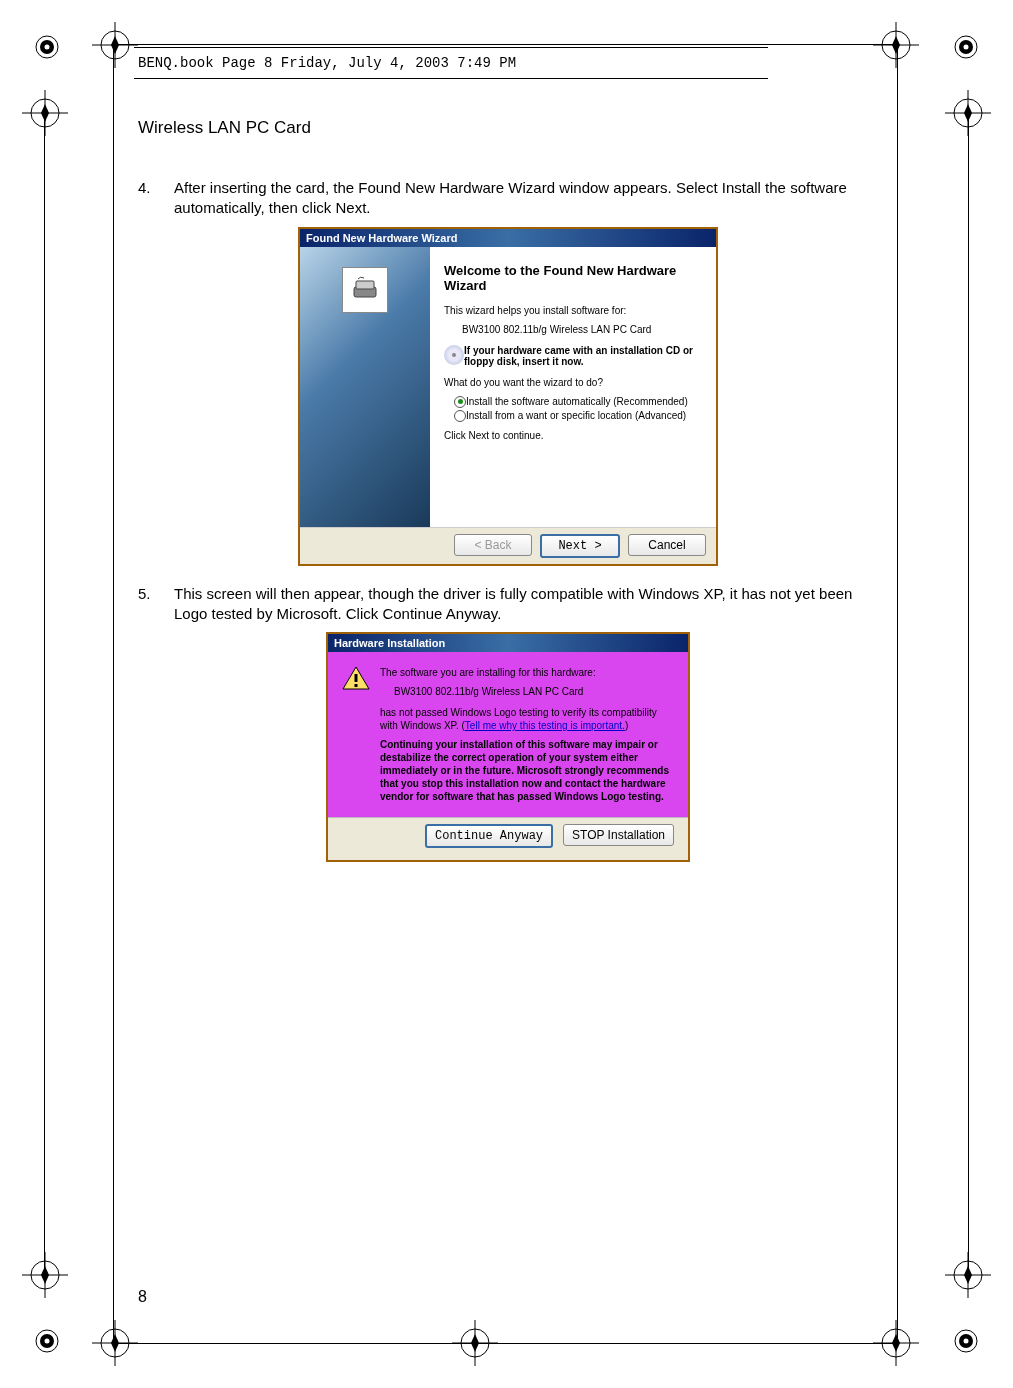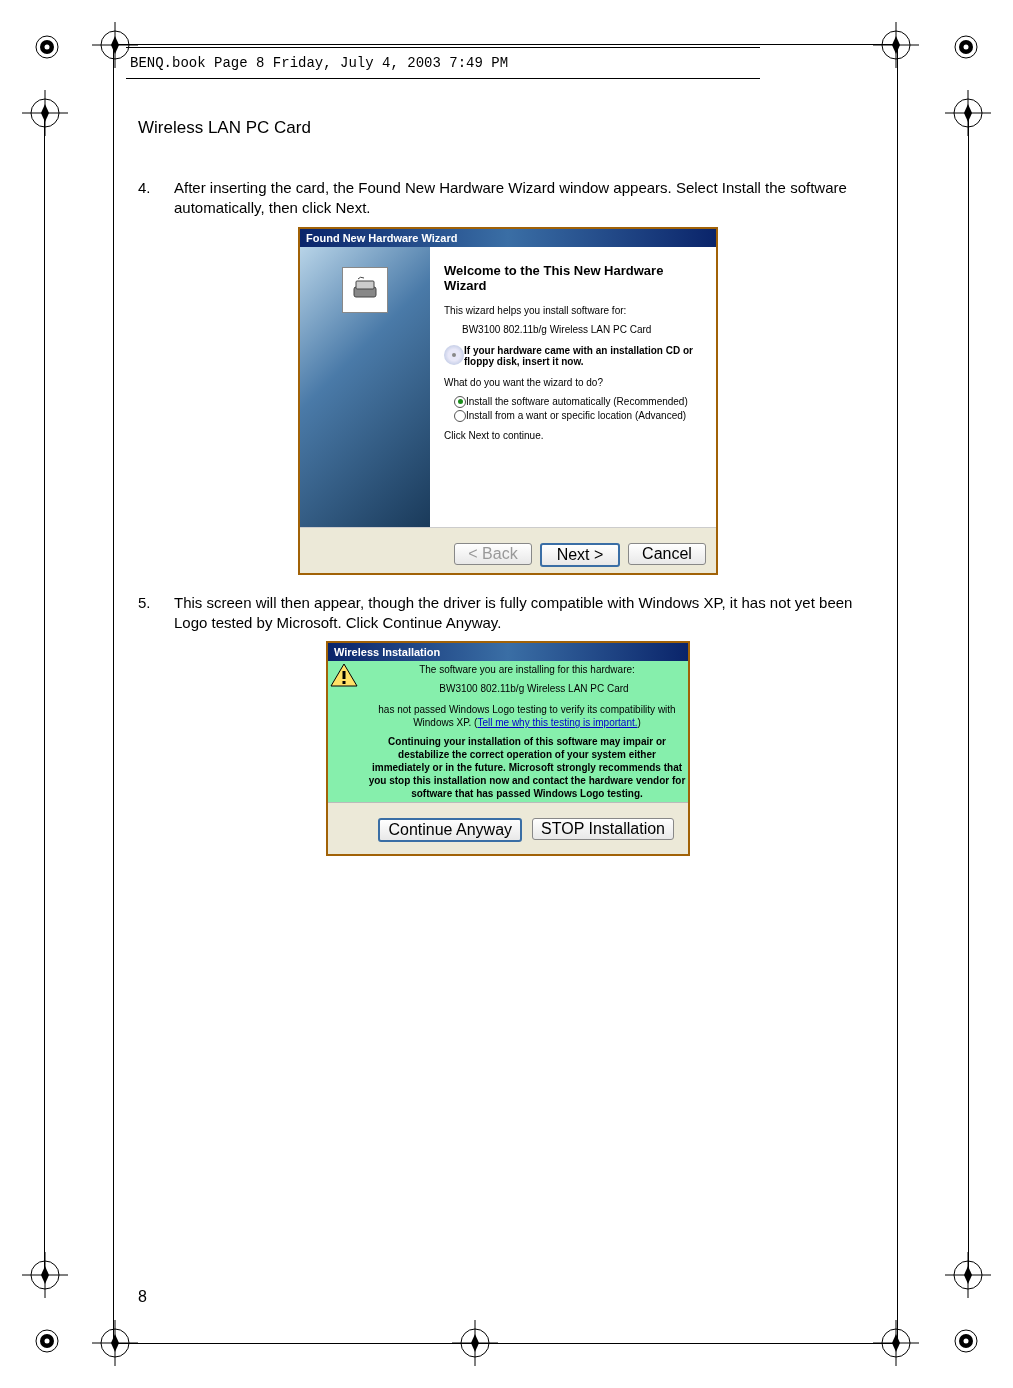--- a/index.html
+++ b/index.html
@@ -25,21 +25,21 @@
     position: absolute;
     width: 46px;
     height: 46px;
   }
   .cropline {
     position: absolute;
     background: #000;
   }
   .header-bar {
     position: absolute;
-    left: 126px;
+    left: 134px;
     top: 47px;
     height: 30px;
     width: 630px;
     border-top: 1px solid #000;
     border-bottom: 1px solid #000;
     font-family: "Courier New", monospace;
     font-size: 14px;
     display: flex;
     align-items: center;
     padding-left: 4px;
@@ -190,39 +190,37 @@
     justify-content: flex-end;
     gap: 8px;
     border-top: 1px solid #ccc;
   }
   .btn {
     min-width: 60px;
     height: 20px;
     border: 1px solid #888;
     border-radius: 3px;
     background: linear-gradient(#fff, #e8e8e8);
-    font-size: 16px;
+    font-size: 12px;
     display: flex;
     align-items: center;
     justify-content: center;
     padding: 0 8px;
     cursor: pointer;
-    margin-top: 9px;
   }
   .btn.disabled { color: #999; cursor: default; }
-  .btn.default { border: 2px solid #3a6ea5; }
+  .btn.default { border: 2px solid #3a6ea5; font-family: Liberation Mono, monospace; }
   .warn-dialog {
     width: 360px;
   }
   .warn-body {
-    background: #86efac;
-    padding: 2px;
+    background: #d946ef;
+    padding: 14px;
     display: flex;
     gap: 10px;
-    text-align: center;
   }
   .warn-icon {
     width: 28px;
     height: 24px;
     flex-shrink: 0;
   }
   .warn-icon svg { display: block; }
   .warn-text {
     font-size: 10px;
     line-height: 1.3;
@@ -390,21 +388,21 @@
         <div class="wiz-left">
           <div class="device-icon">
             <svg width="30" height="30" viewBox="0 0 30 30">
                 <rect x="4" y="12" width="22" height="10" rx="2" fill="#888" stroke="#444"></rect>
                 <rect x="6" y="6" width="18" height="8" rx="1" fill="#ccc" stroke="#444"></rect>
                 <path d="M8 4 Q10 1 14 3" fill="none" stroke="#444"></path>
               </svg>
           </div>
         </div>
         <div class="wiz-right">
-          <h3>Welcome to the This New Hardware Wizard</h3>
+          <h3>Welcome to the Found New Hardware Wizard</h3>
           <div class="p">This wizard helps you install software for:</div>
           <div class="device">BW3100 802.11b/g Wireless LAN PC Card</div>
           <div class="cd-row">
             <div class="icon"></div>
             <div class="txt">If your hardware came with an installation CD or floppy disk, insert it now.</div>
           </div>
           <div class="p">What do you want the wizard to do?</div>
           <div class="radio-row">
             <div class="radio checked"></div>
             <span>Install the software automatically (Recommended)</span>
@@ -424,21 +422,21 @@
     </div>
   </div>
 
   <div class="step">
     <div class="num">5.</div>
     <div class="txt">This screen will then appear, though the driver is fully compatible with Windows XP, it has not yet been Logo tested by Microsoft. Click Continue Anyway.</div>
   </div>
 
   <div class="figure">
     <div class="dialog warn-dialog">
-      <div class="titlebar">Wireless Installation</div>
+      <div class="titlebar">Hardware Installation</div>
       <div class="warn-body">
         <div class="warn-icon">
           <svg width="28" height="24" viewBox="0 0 28 24">
               <polygon points="14,1 27,23 1,23" fill="#ffe066" stroke="#000" stroke-width="1"></polygon>
               <rect x="12.5" y="8" width="3" height="8" fill="#000"></rect>
               <rect x="12.5" y="18" width="3" height="3" fill="#000"></rect>
             </svg>
         </div>
         <div class="warn-text">
           <div>The software you are installing for this hardware:</div>

